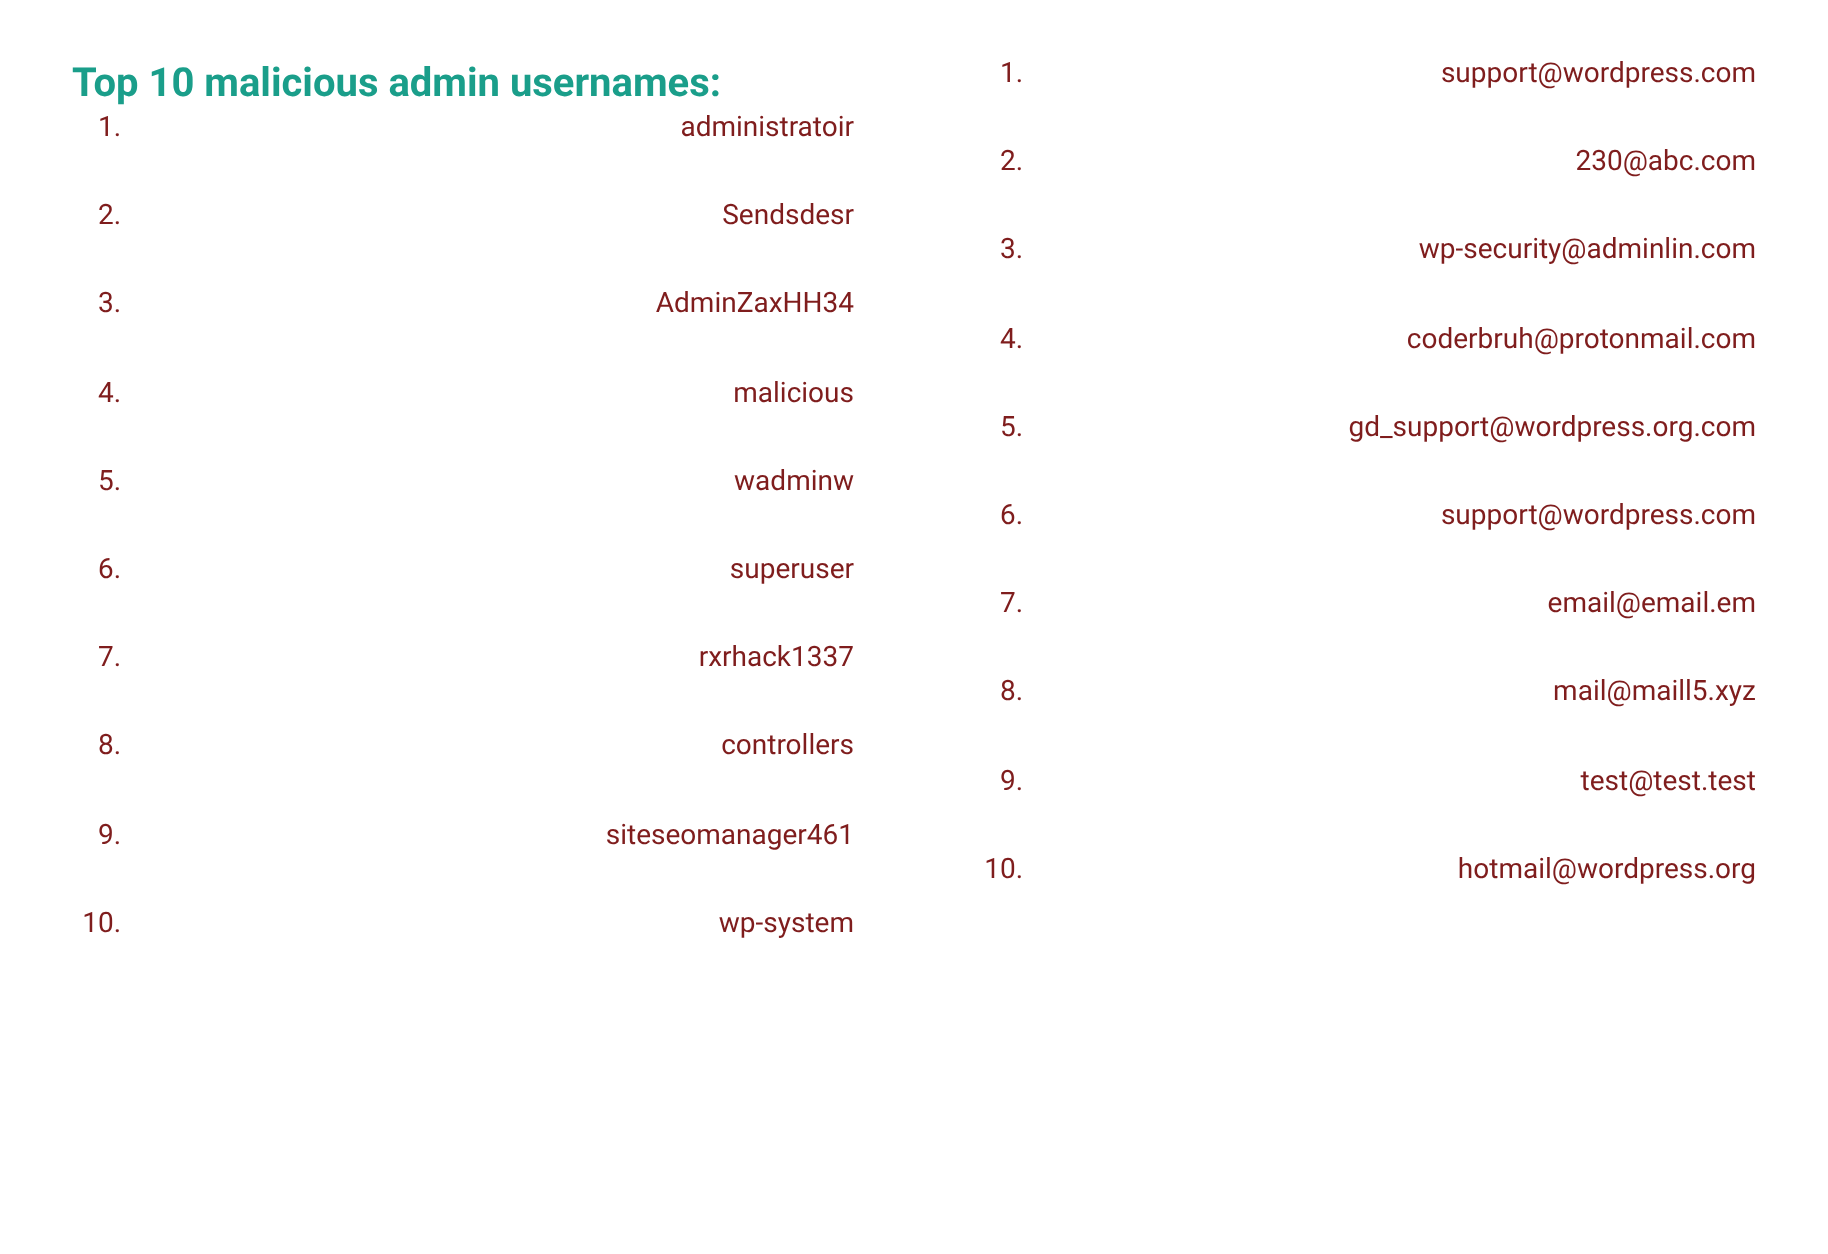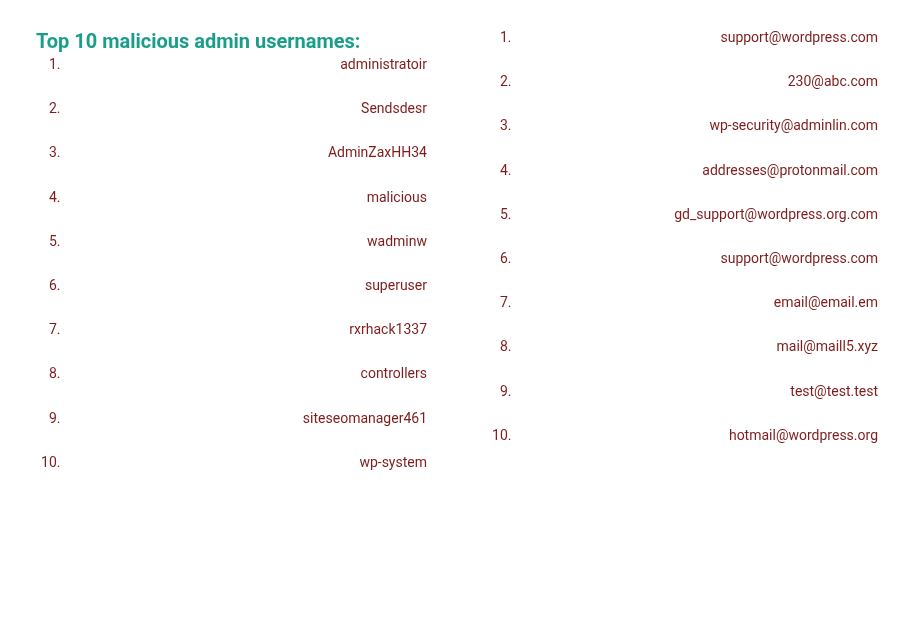--- a/index.html
+++ b/index.html
@@ -60,21 +60,21 @@
       <li>controllers</li>
       <li>siteseomanager461</li>
       <li>wp-system</li>
     </ol>
   </div>
   <div class="column">
     <ol class="list">
       <li>support@wordpress.com</li>
       <li>230@abc.com</li>
       <li>wp-security@adminlin.com</li>
-      <li>addresses@protonmail.com</li>
+      <li>coderbruh@protonmail.com</li>
       <li>gd_support@wordpress.org.com</li>
       <li>support@wordpress.com</li>
       <li>email@email.em</li>
       <li>mail@maill5.xyz</li>
       <li>test@test.test</li>
       <li>hotmail@wordpress.org</li>
     </ol>
   </div>
 </div>
 

